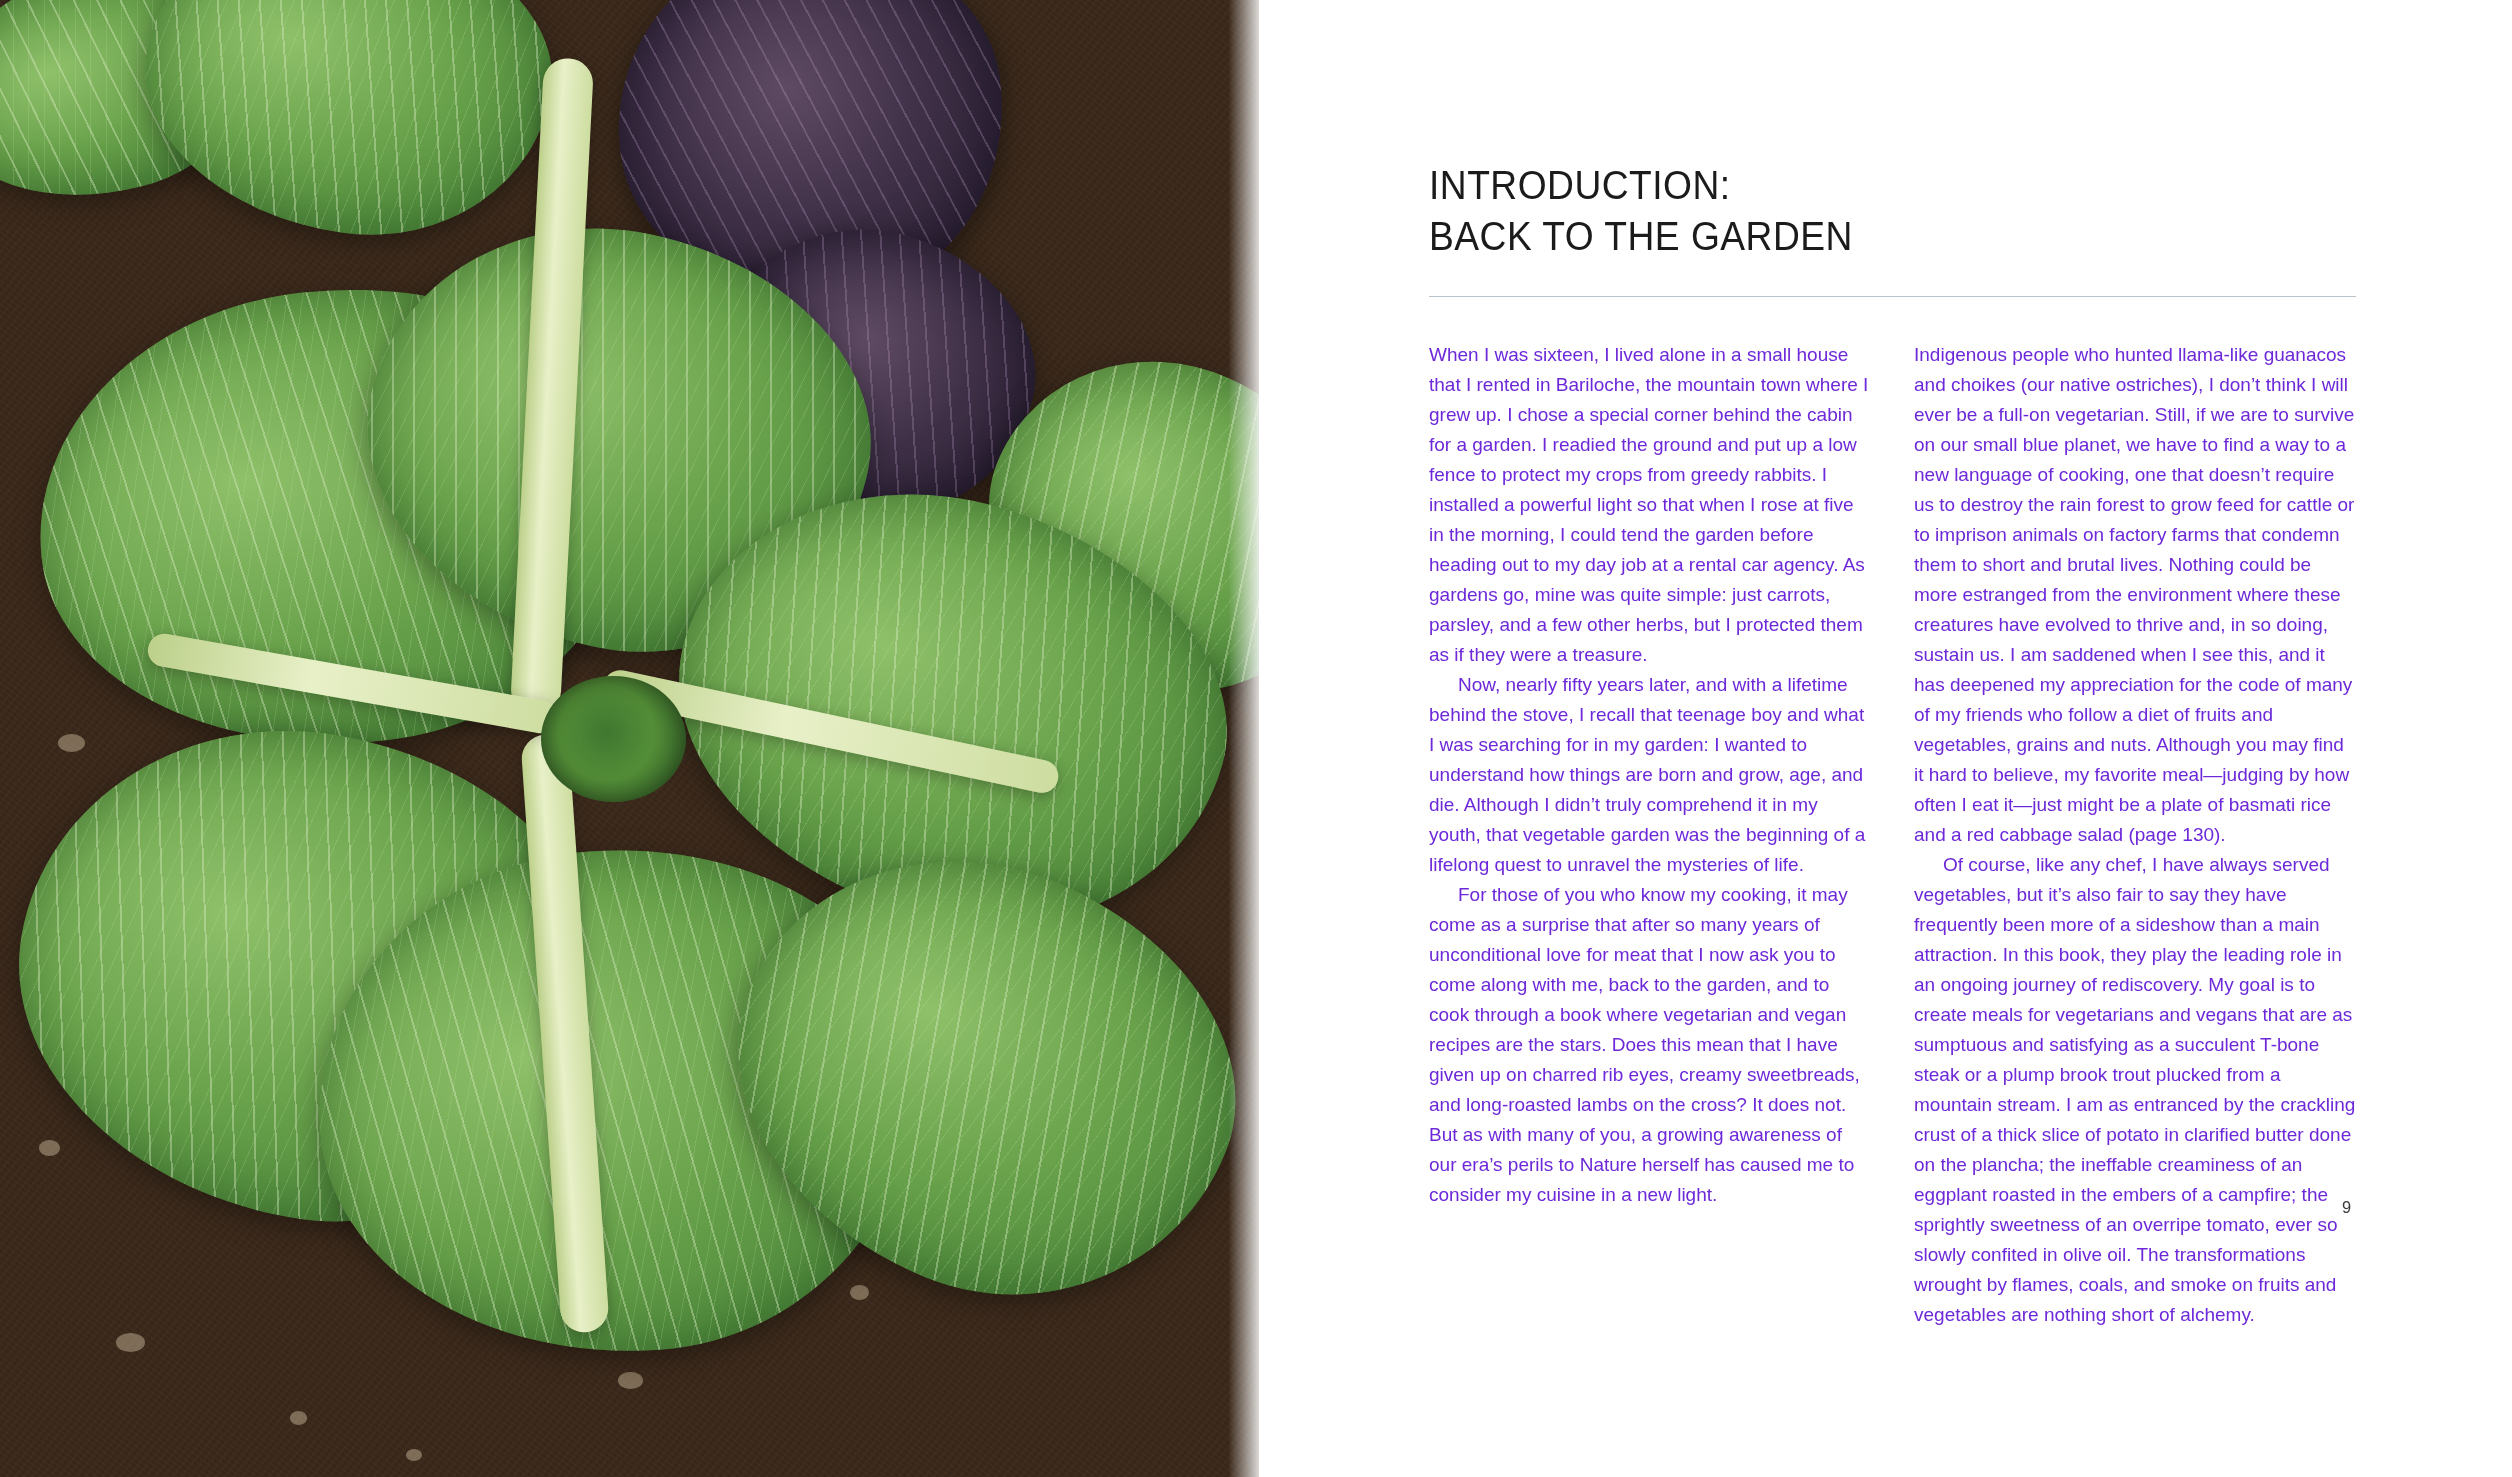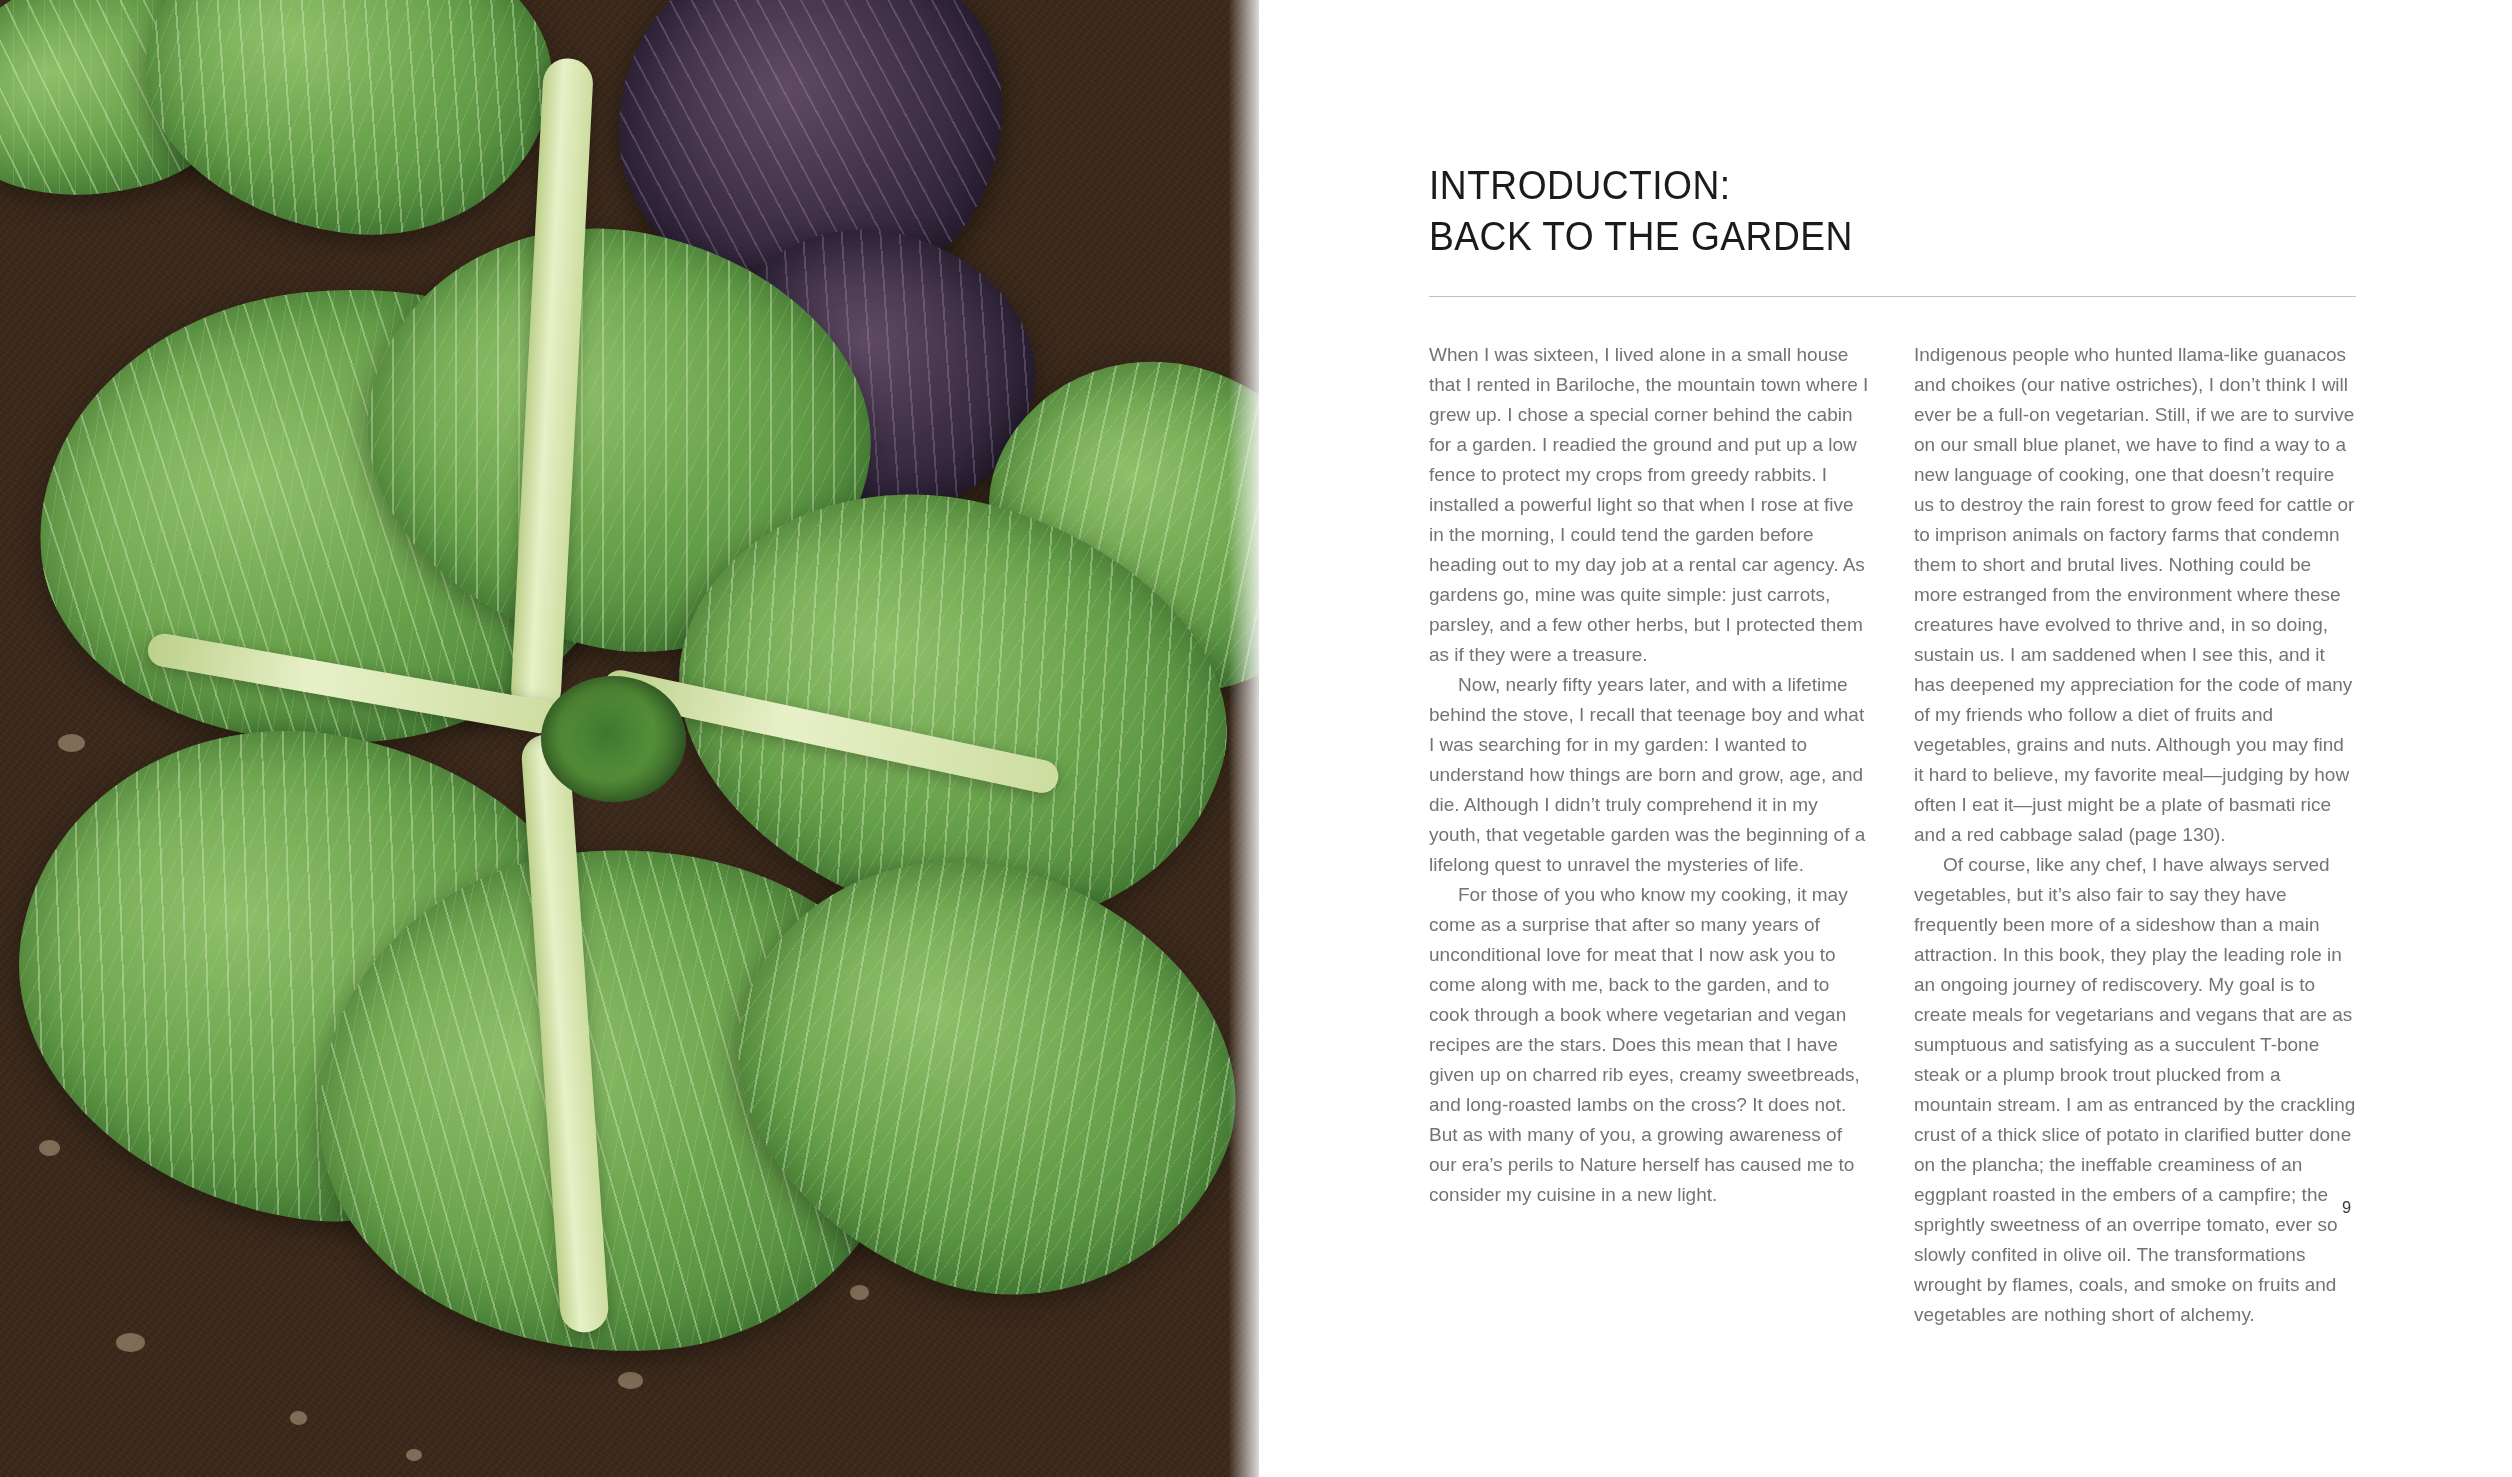--- a/index.html
+++ b/index.html
@@ -155,21 +155,21 @@
     gap: 42px;
     margin-top: 43px;
   }
   .col {
     width: 443px;
   }
   .col p {
     margin: 0;
     font-size: 19px;
     line-height: 30px;
-    color: #737373;
+    color: #6d28d9;
     text-align: left;
     font-family: "Liberation Sans", sans-serif;
   }
   .col p.indent {
     text-indent: 29px;
   }
   .folio {
     position: absolute;
     left: 1083px;
     top: 1198px;

